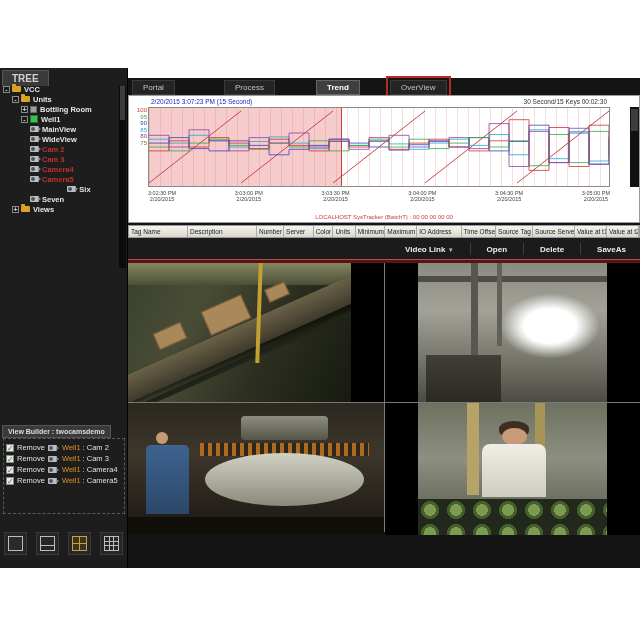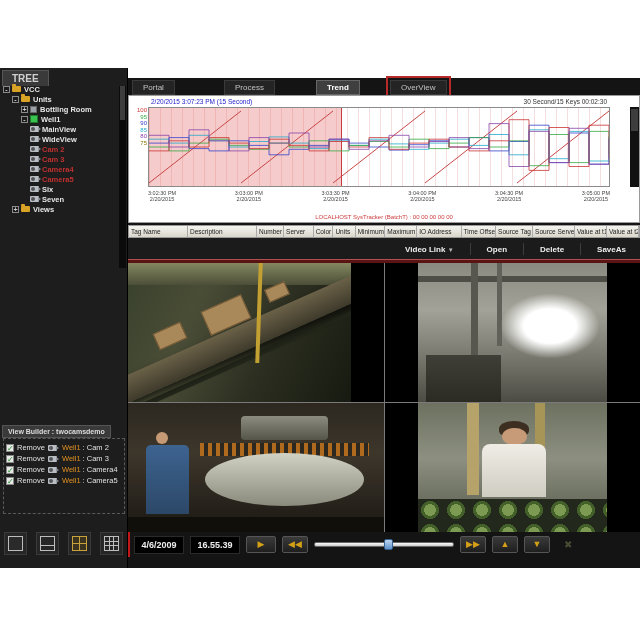--- a/index.html
+++ b/index.html
@@ -191,21 +191,21 @@
             <span style="color: rgb(192, 48, 48);">Cam 3</span>
           </div>
           <div class="tree-row" style="padding-left: 30px;">
             <span class="icon-cam"></span>
             <span style="color: rgb(192, 48, 48);">Camera4</span>
           </div>
           <div class="tree-row" style="padding-left: 30px; text-align: right;">
             <span class="icon-cam"></span>
             <span style="color: rgb(192, 48, 48);">Camera5</span>
           </div>
-          <div class="tree-row" style="padding-left: 30px;">
+          <div class="tree-row" style="padding-left: 30px; justify-content: center;">
             <span class="icon-cam"></span>
             <span style="color: rgb(230, 230, 230);">Six</span>
           </div>
           <div class="tree-row" style="padding-left: 30px;">
             <span class="icon-cam"></span>
             <span style="color: rgb(230, 230, 230);">Seven</span>
           </div>
           <div class="tree-row" style="padding-left: 12px;">
             <span class="exp">+</span>
             <span class="icon-folder"></span>
@@ -405,28 +405,14 @@
           <div class="col1"></div>
             <div class="col2"></div>
           <div class="hair"></div>
             <div class="face"></div>
             <div class="shirt"></div>
           <div class="cans"></div>
         </div>
       </div>
     </div>
 
-    <div id="playbar">
-      <div class="time-field">4/6/2009</div>
-      <div class="time-field">16.55.39</div>
-      <div class="pb-btn">▶</div>
-      <div class="pb-btn small">◀◀</div>
-      <div id="seek">
-        <div class="track"></div>
-        <div class="thumb" style="left: 50%;"></div>
-      </div>
-      <div class="pb-btn small">▶▶</div>
-      <div class="pb-btn small">▲</div>
-      <div class="pb-btn small">▼</div>
-      <div id="pb-close">✖</div>
-    </div>
   </div>
 </div>
 
 </body></html>

